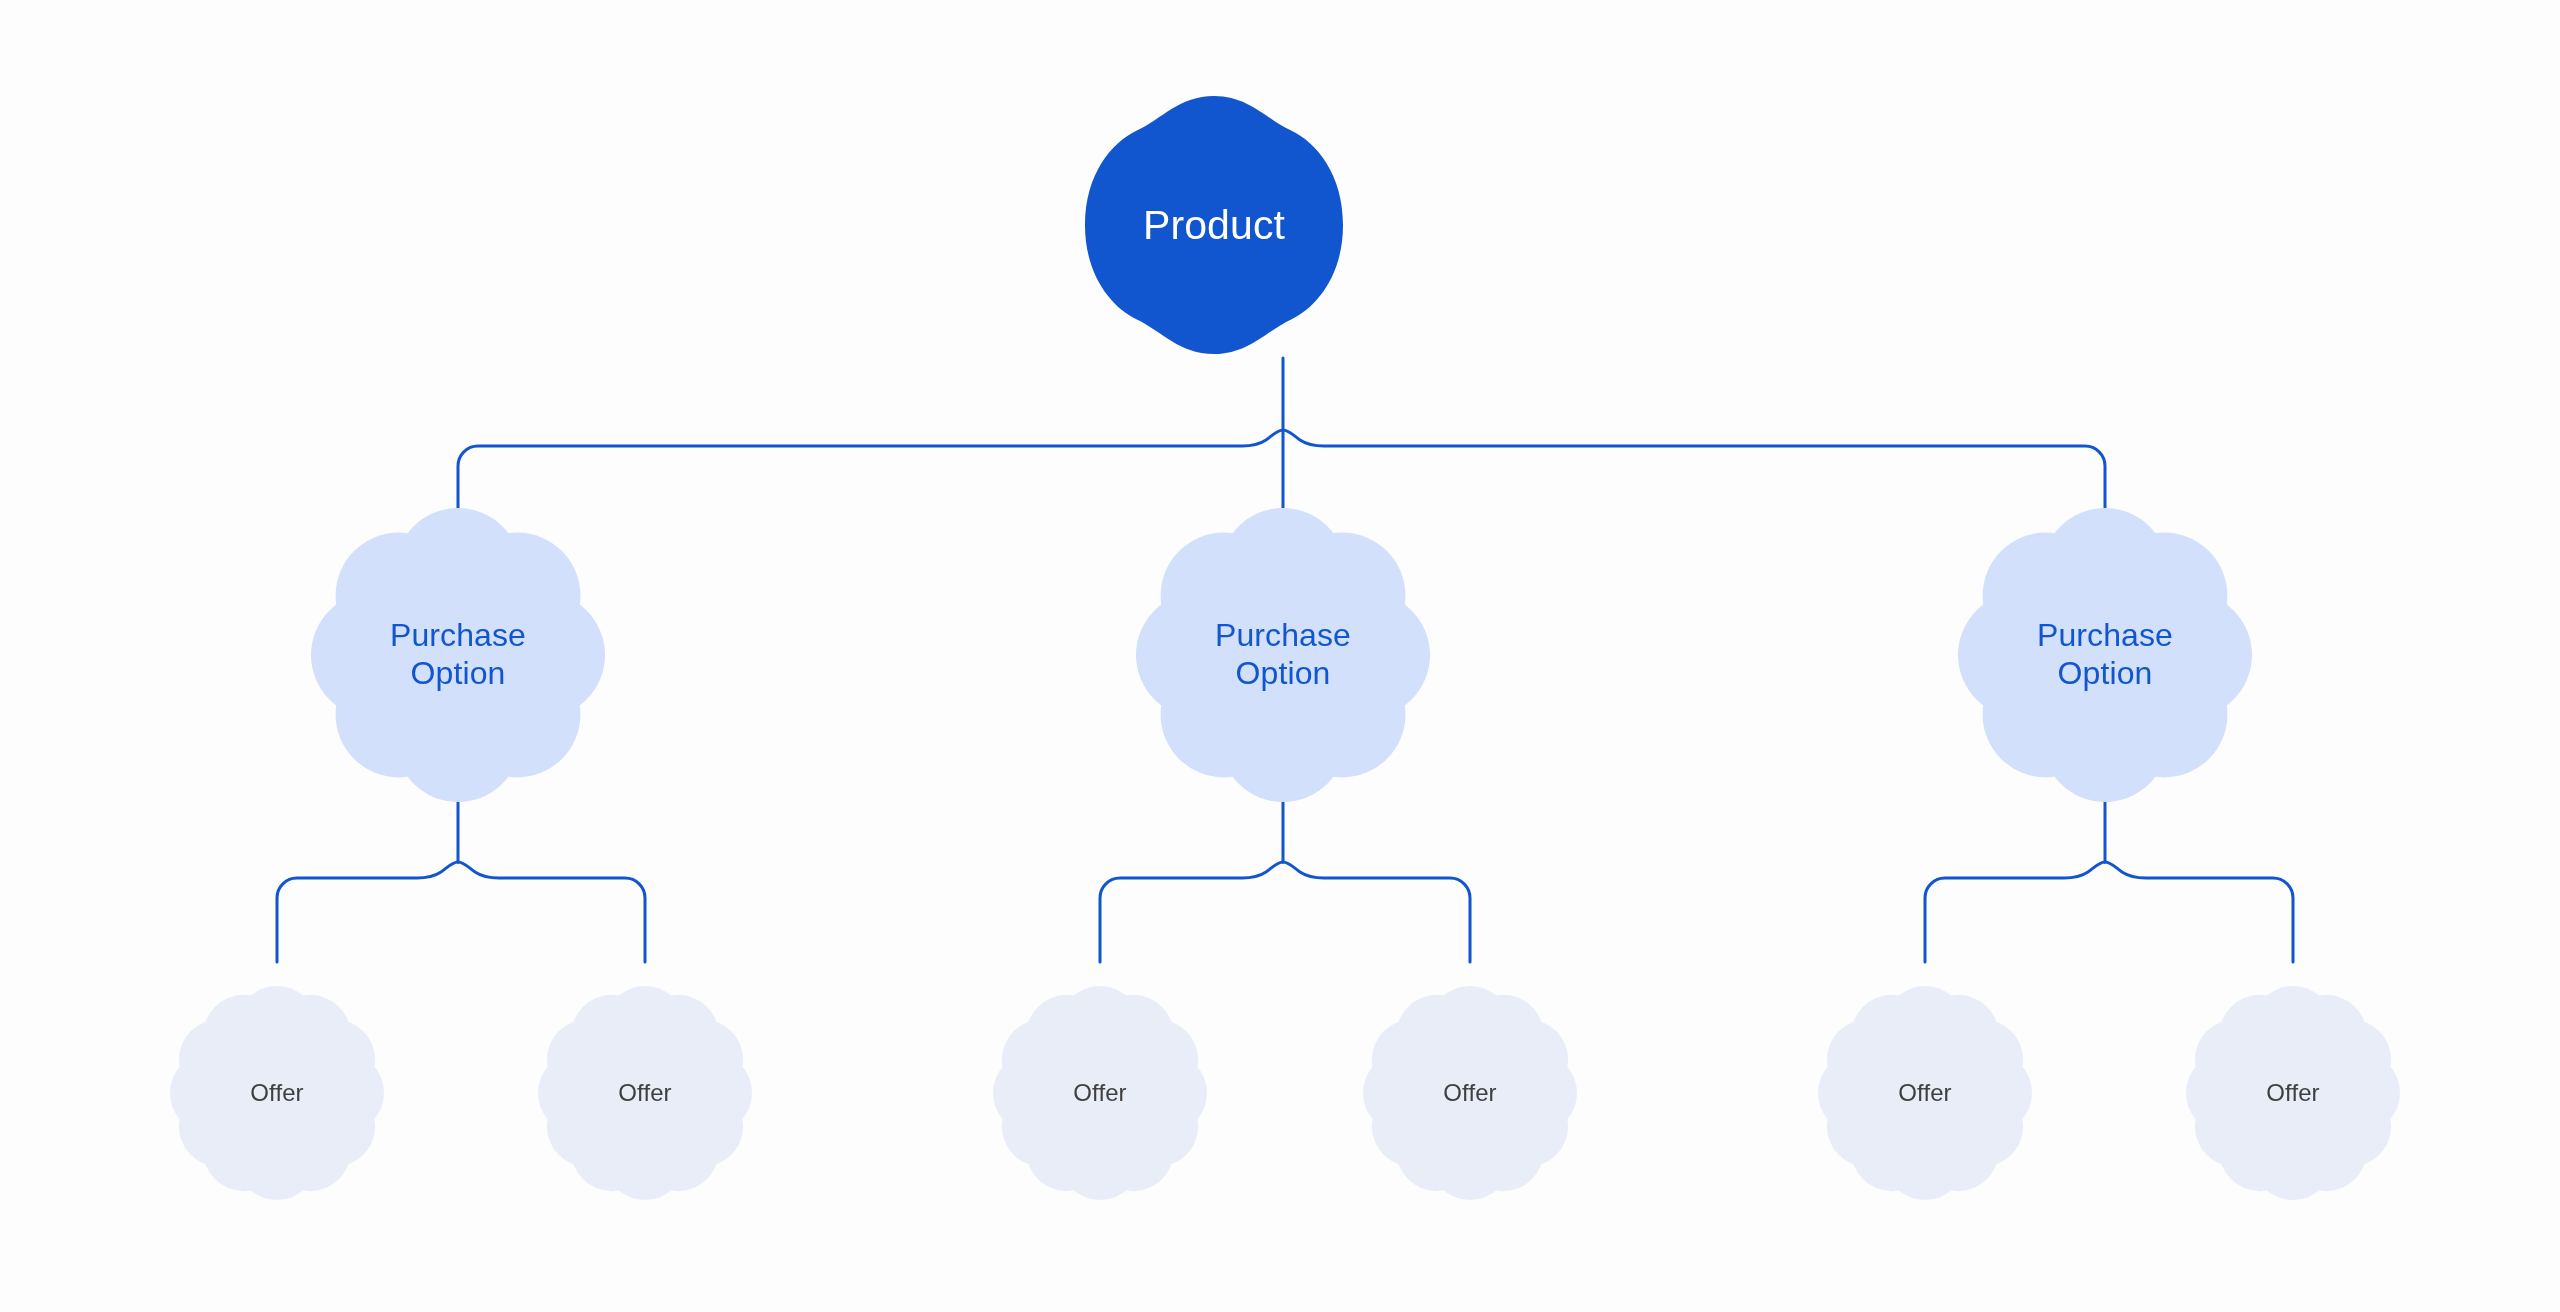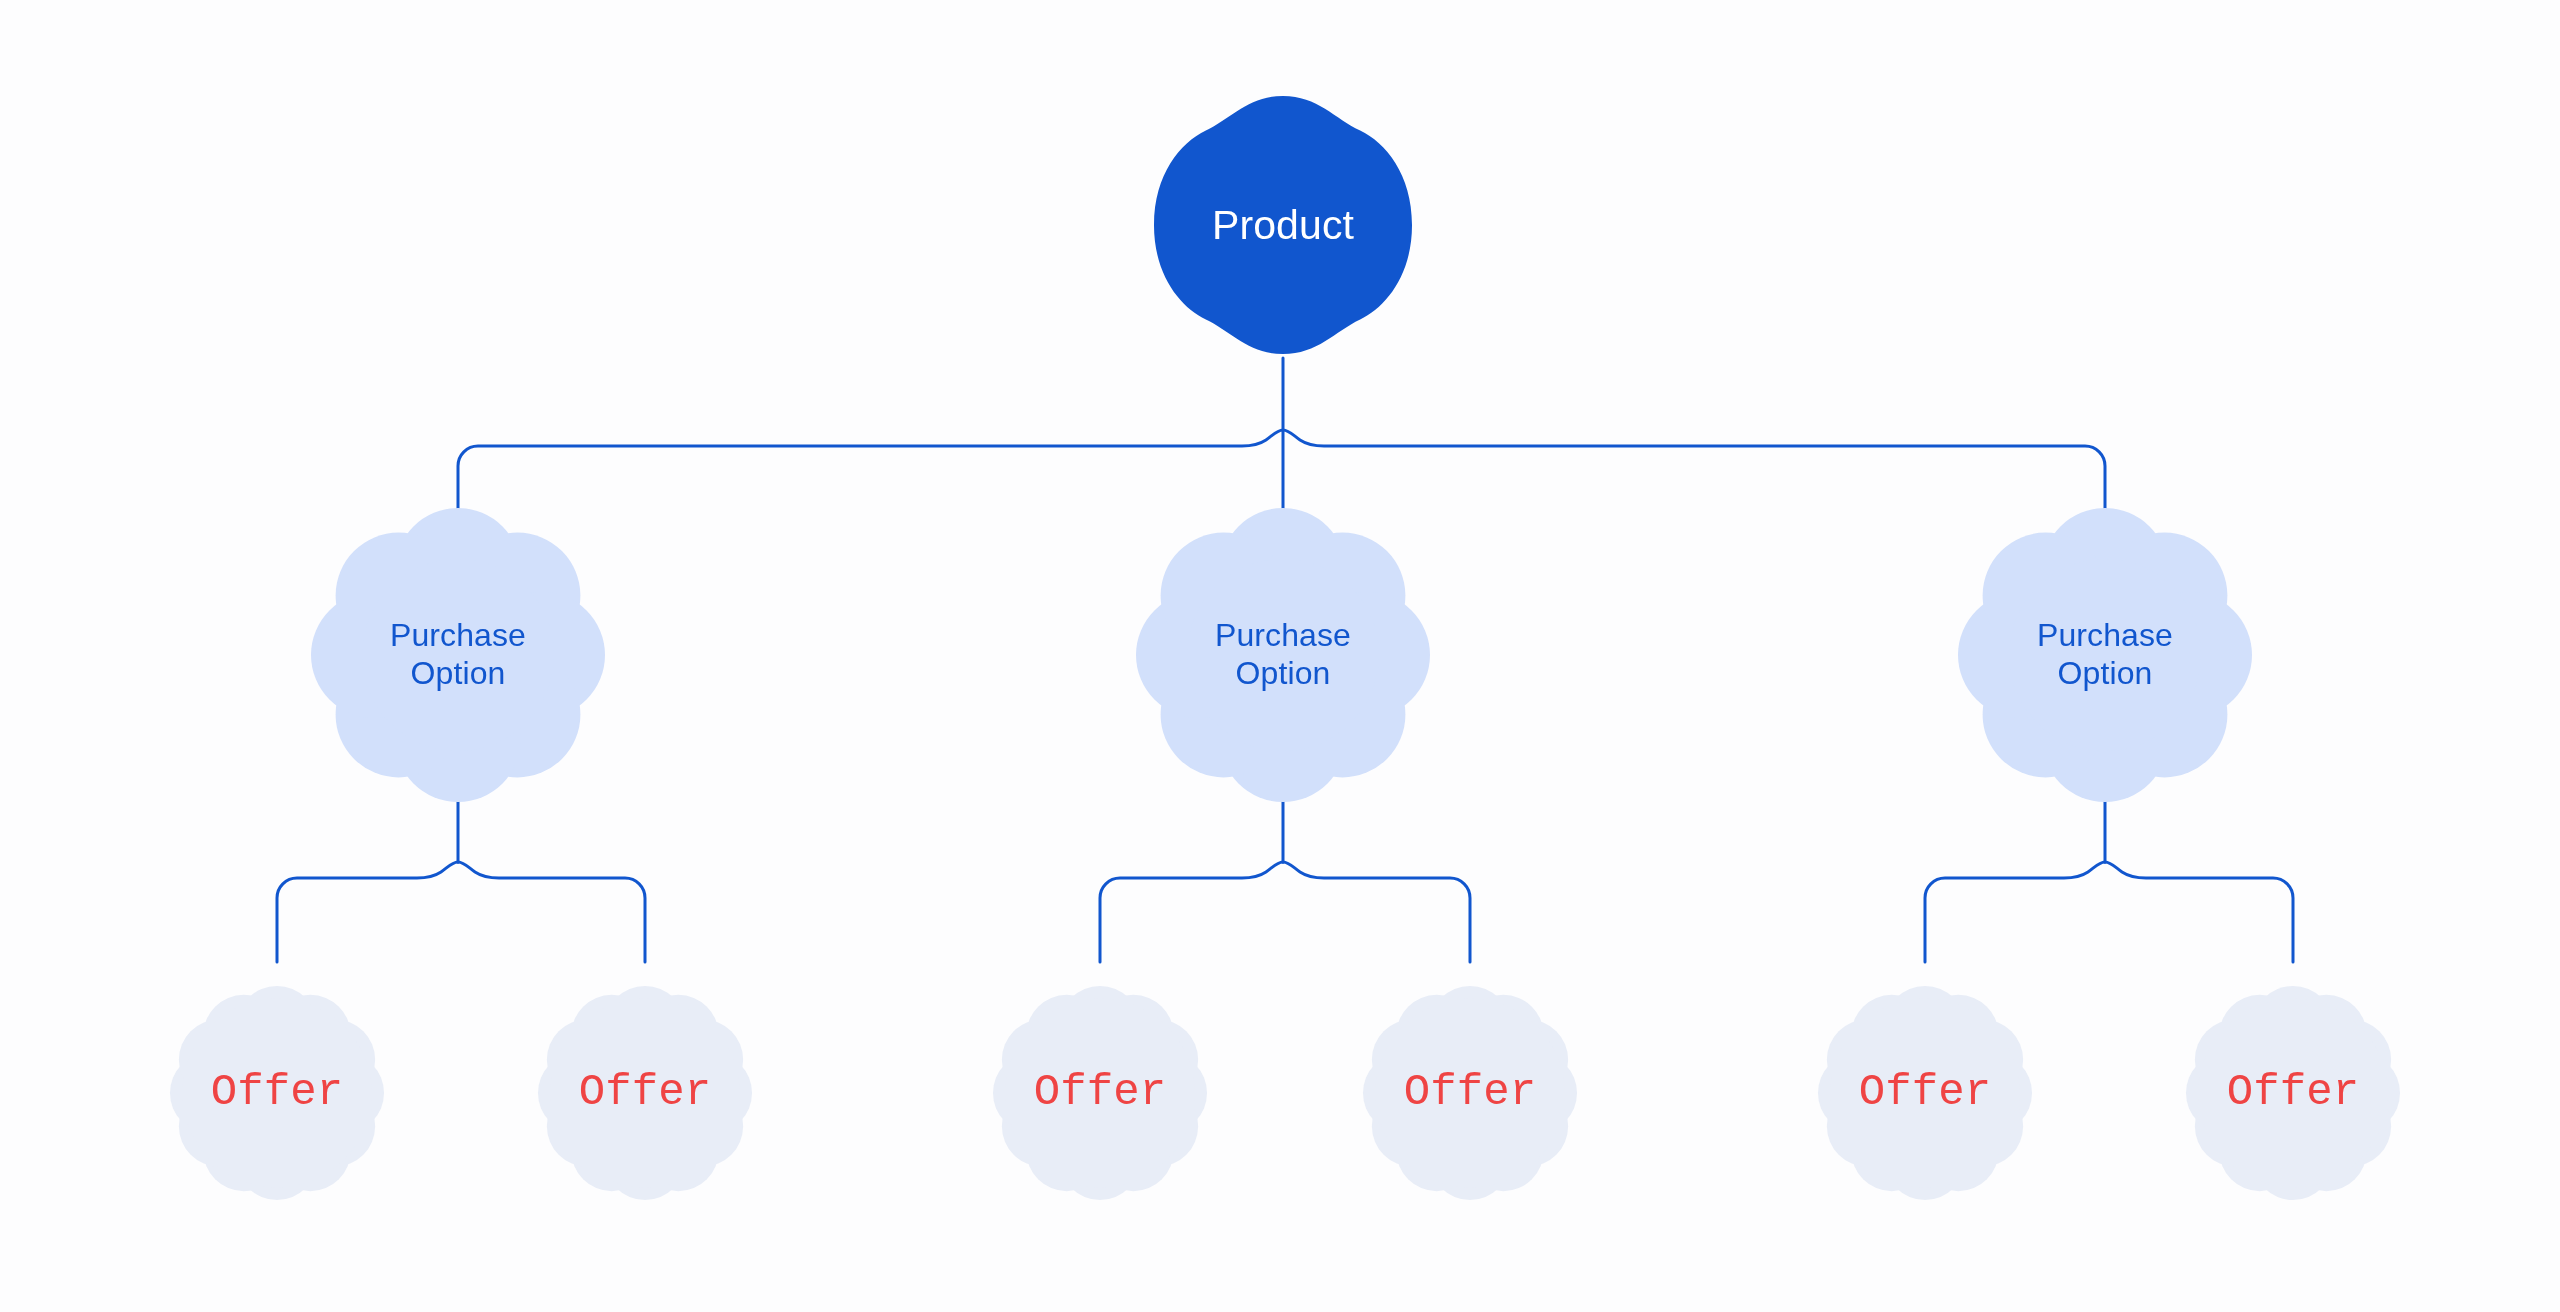--- a/index.html
+++ b/index.html
@@ -55,24 +55,23 @@
     color: #ffffff;
     font-size: 41px;
     font-weight: 400;
   }
   .node-option .label {
     color: #1156CE;
     font-size: 32px;
     font-weight: 400;
   }
   .node-offer .label {
-    color: #ef4444;
-    font-size: 44px;
+    color: #404040;
+    font-size: 24px;
     font-weight: 400;
-    font-family: Liberation Mono, monospace;
   }
 </style>
 </head>
 <body>
 
 <div id="canvas">
 
   <svg id="edges" viewBox="0 0 2560 1312" width="2560" height="1312" xmlns="http://www.w3.org/2000/svg">
     <defs>
 
@@ -116,21 +115,21 @@
                L1450,878 A20,20 0 0 1 1470,898 L1470,962"></path>
 
       <path d="M2105,790 L2105,862"></path>
       <path d="M2105,862 C2099,862 2094,868 2088,872 C2082,876 2074,878 2064,878
                L1945,878 A20,20 0 0 0 1925,898 L1925,962"></path>
       <path d="M2105,862 C2111,862 2116,868 2122,872 C2128,876 2136,878 2146,878
                L2273,878 A20,20 0 0 1 2293,898 L2293,962"></path>
     </g>
   </svg>
 
-  <div class="node node-root" style="left:1150px; top:92px; width:266px; height:266px;">
+  <div class="node node-root" style="left:1081px; top:92px; width:266px; height:266px;">
     <svg class="shape" viewBox="0 0 100 100" preserveAspectRatio="none" xmlns="http://www.w3.org/2000/svg">
       <path d="M50,1.5
                C63,1.5 69.5,10 79,14.5
                C88.5,19 98.5,31 98.5,50
                C98.5,69 88.5,81 79,85.5
                C69.5,90 63,98.5 50,98.5
                C37,98.5 30.5,90 21,85.5
                C11.5,81 1.5,69 1.5,50
                C1.5,31 11.5,19 21,14.5
                C30.5,10 37,1.5 50,1.5 Z" fill="#1156CE"></path>

